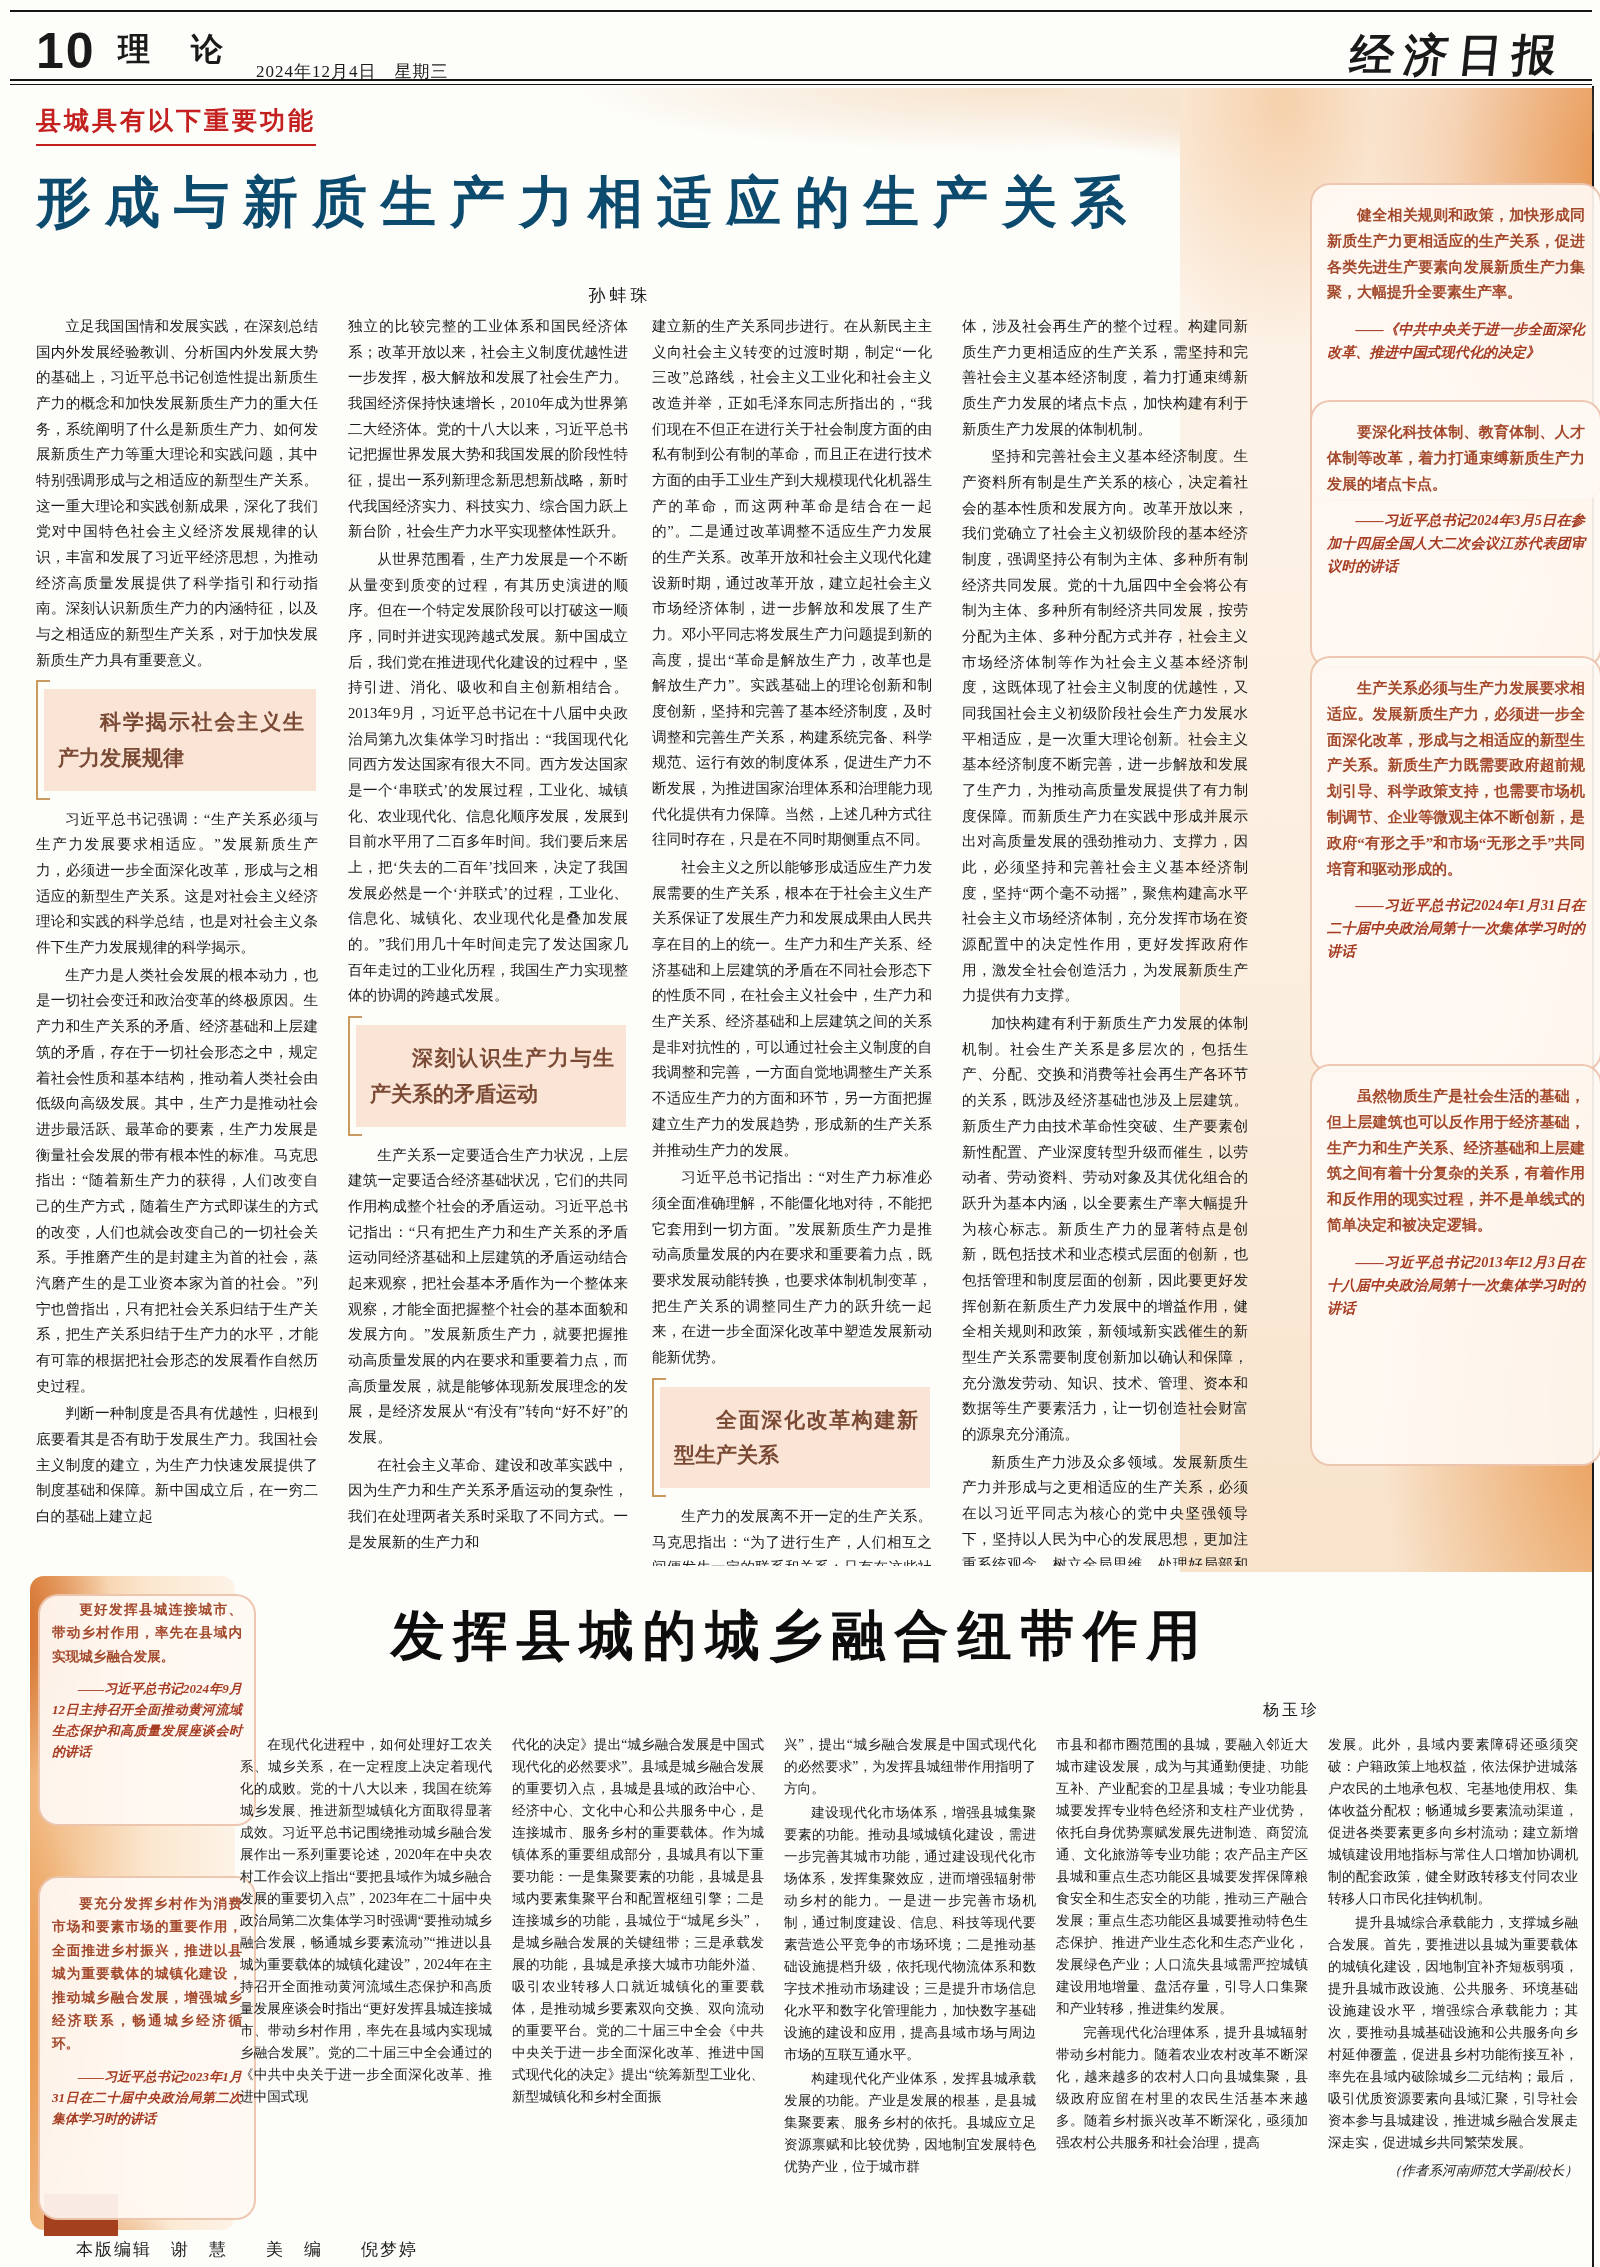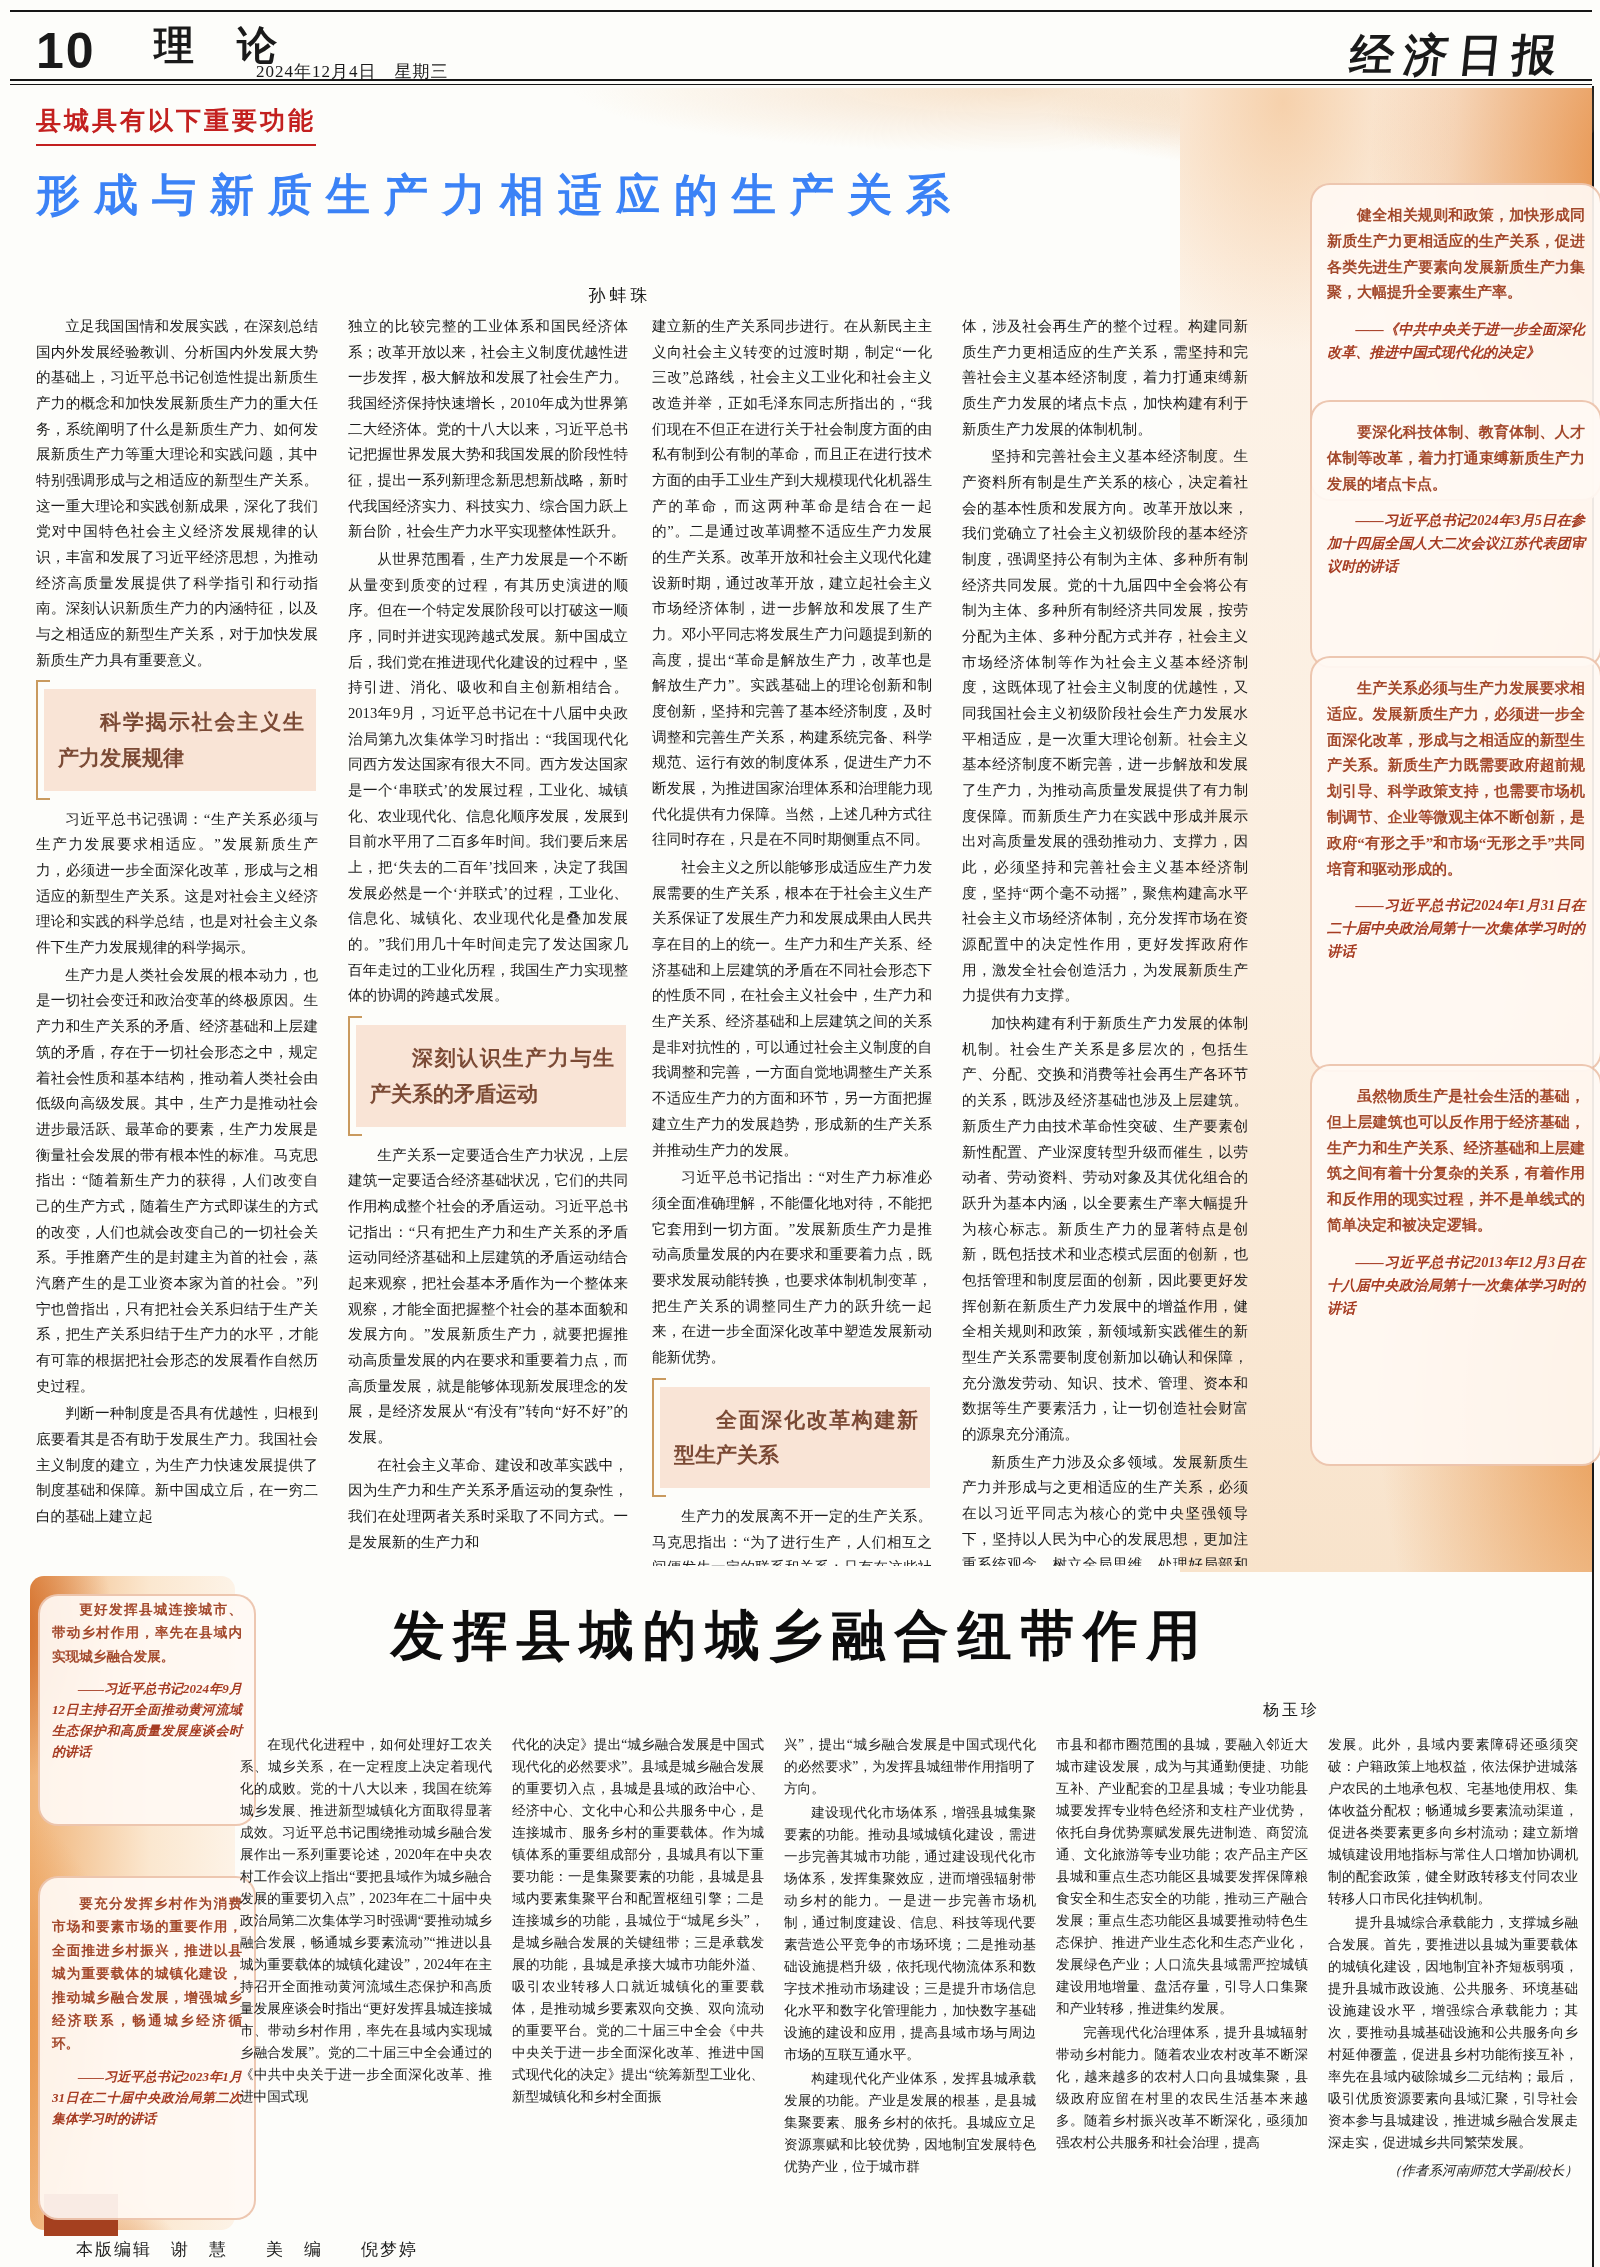--- a/index.html
+++ b/index.html
@@ -4,22 +4,22 @@
 <style>
   html,body{margin:0;padding:0;background:#e8e6e0;}
   .page{position:relative;width:1600px;height:2267px;margin:0 auto;background:#fdfdfa;
         font-family:"Liberation Serif","DejaVu Serif",serif;color:#1a1a1a;overflow:hidden;}
   .abs{position:absolute;}
 
   
   .rule-top{left:10px;top:10px;width:1582px;height:2px;background:#161616;}
   .page-no{left:36px;top:22px;font-family:"Liberation Sans","DejaVu Sans",sans-serif;
            font-size:50px;font-weight:900;letter-spacing:2px;}
-  .section-name{left:118px;top:18px;font-family:"Liberation Sans","DejaVu Sans",sans-serif;
-           font-size:40px;font-weight:900;letter-spacing:16px;margin-left:36px;}
+  .section-name{left:118px;top:28px;font-family:"Liberation Sans","DejaVu Sans",sans-serif;
+           font-size:32px;font-weight:900;letter-spacing:16px;}
   .issue-date{left:256px;top:60px;font-size:17px;letter-spacing:1px;}
   .masthead{right:34px;top:26px;font-size:44px;font-weight:900;letter-spacing:10px;
             transform:skewX(-6deg);font-family:"Liberation Serif","DejaVu Serif",serif;}
   .rule-a{left:10px;top:79px;width:1582px;height:2px;background:#161616;}
   .rule-b{left:10px;top:84px;width:1582px;height:1px;background:#161616;}
   .rule-right{left:1592px;top:86px;width:2px;height:2181px;background:#1a1a1a;}
 
   
   .deco-top{left:540px;top:88px;width:1054px;height:92px;z-index:0;border-radius:0 0 55% 40%;
     background:
@@ -38,21 +38,21 @@
       radial-gradient(95% 50% at -18% 68%, rgba(230,140,60,.9), rgba(230,140,60,0) 66%),
       radial-gradient(60% 28% at 45% 112%, rgba(214,110,34,.8), rgba(214,110,34,0) 60%),
       linear-gradient(90deg,#f0b479,#fbe7cf 58%,#fdf3e7);}
   .red-square{left:44px;top:2194px;width:74px;height:42px;background:#a5401f;z-index:1;}
 
   
   .kicker{left:36px;top:104px;z-index:2;font-size:25px;font-weight:700;color:#c3201f;
           letter-spacing:3px;border-bottom:2px solid #c3201f;padding-bottom:7px;}
   .a1-head{left:36px;top:166px;width:1280px;z-index:3;
            font-family:"Liberation Sans","DejaVu Sans",sans-serif;
-           font-size:44px;font-weight:900;letter-spacing:14px;white-space:nowrap;color:#3b82f6;}
+           font-size:55px;font-weight:900;letter-spacing:14px;white-space:nowrap;color:#0c4a6e;}
   .a1-author{left:420px;top:284px;width:400px;text-align:center;font-size:17px;z-index:2;letter-spacing:4px;}
 
   .col{position:absolute;overflow:hidden;z-index:2;font-size:14.6px;line-height:1.76;
        text-align:justify;}
   #a1c1{left:36px;top:314px;width:282px;height:1252px;}
   #a1c2{left:348px;top:314px;width:280px;height:1252px;}
   #a1c3{left:652px;top:314px;width:280px;height:1252px;}
   #a1c4{left:962px;top:314px;width:286px;height:1252px;}
   .bp{margin:0 0 2px;text-indent:2em;}
   .noind{text-indent:0;}

